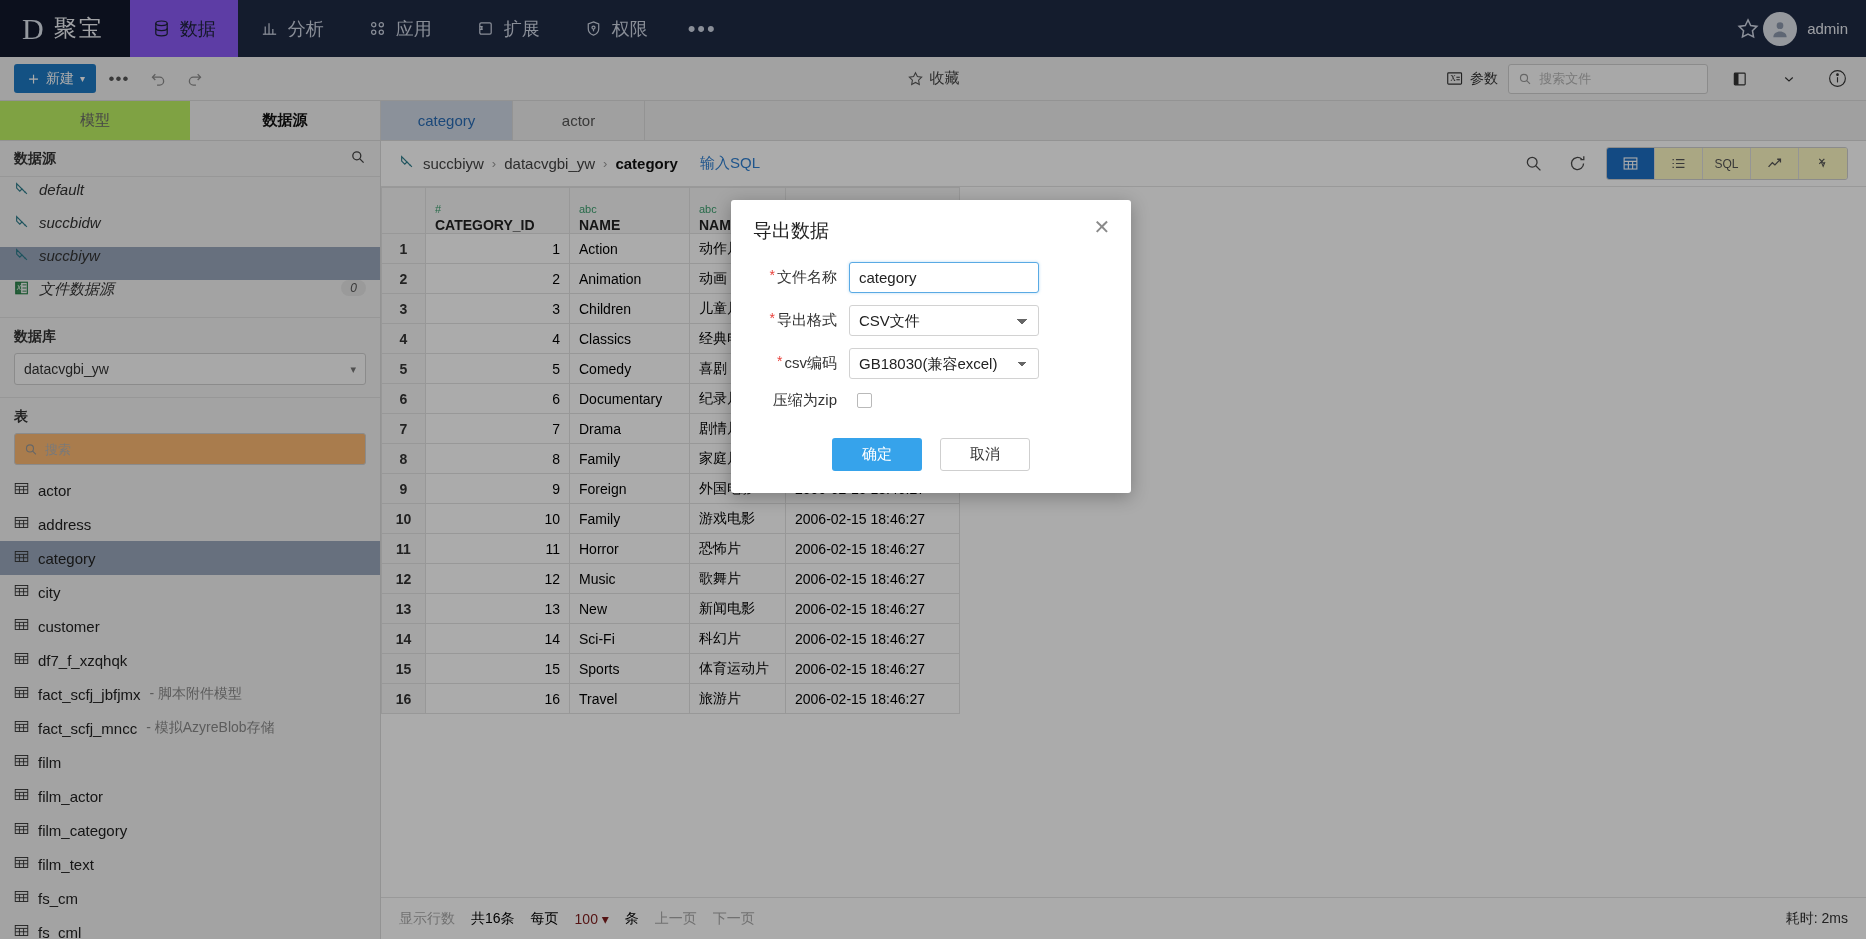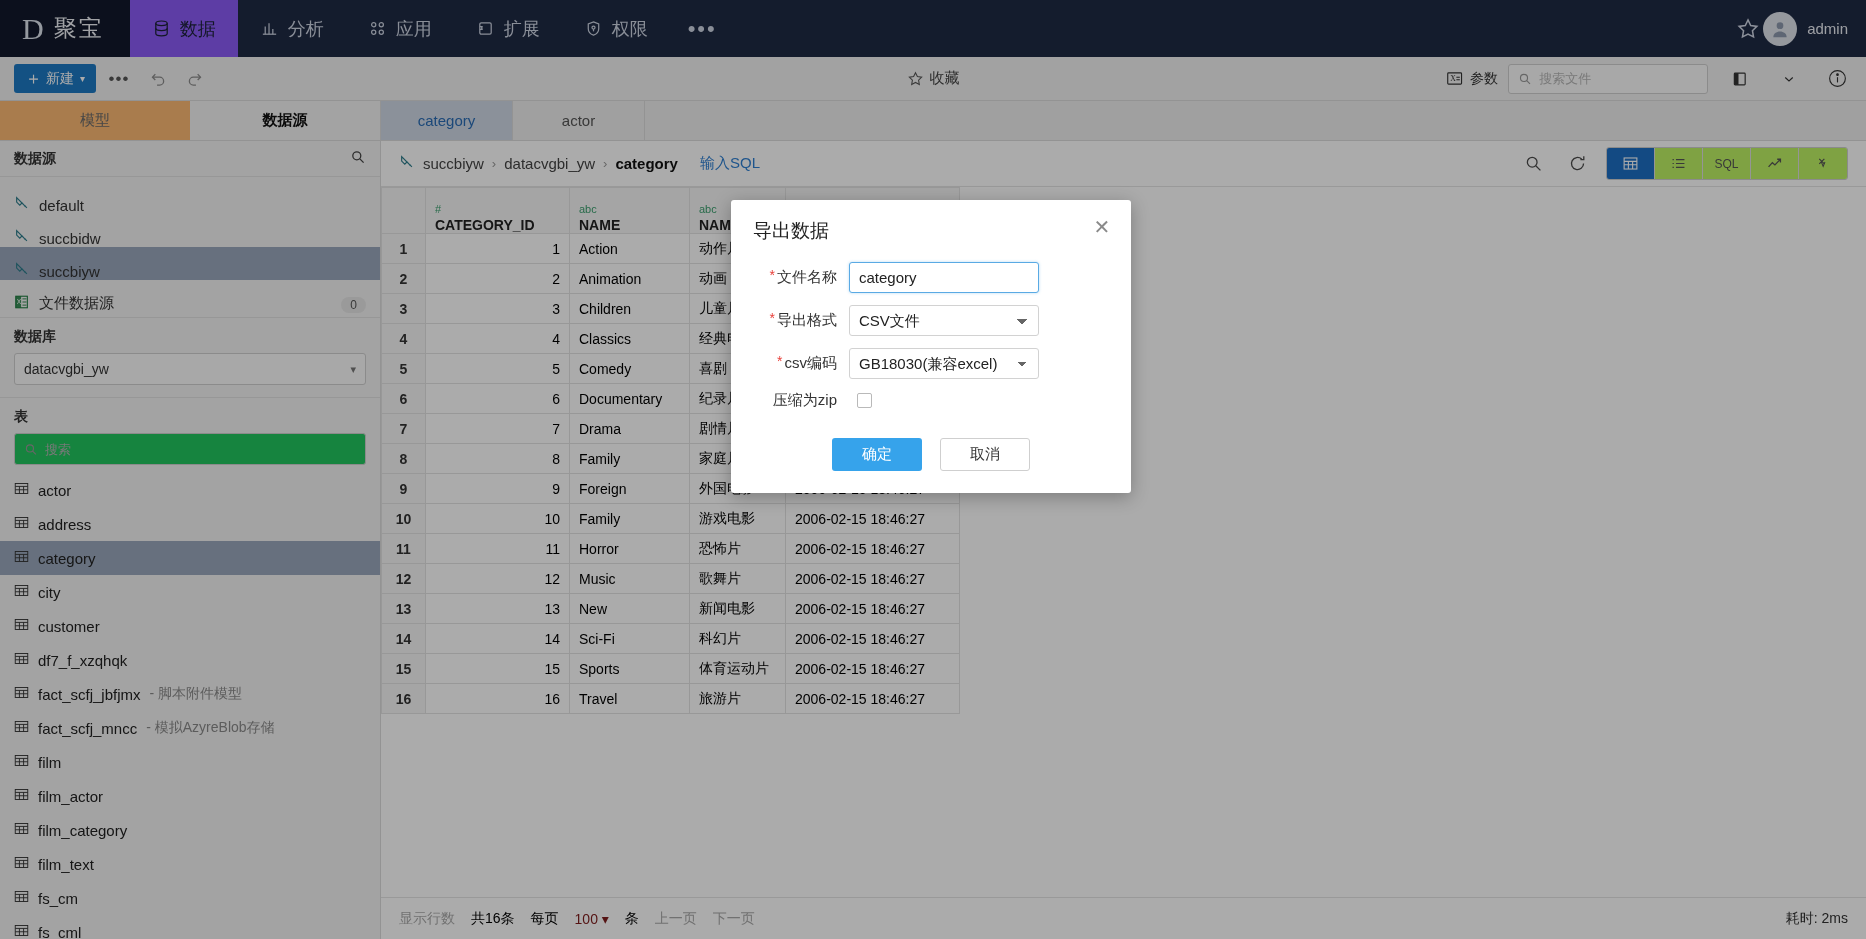--- a/index.html
+++ b/index.html
@@ -83,51 +83,51 @@
   .body-wrap { display: flex; height: calc(939px - 57px - 44px); }
 
   
   .sidebar {
     width: 381px; background: #f3f3f3; border-right: 1px solid #dcdcdc;
     display: flex; flex-direction: column; position: relative; overflow: hidden;
   }
   .side-tabs { display: flex; height: 40px; border-bottom: 1px solid #dcdcdc; }
   .side-tab {
     flex: 1; display: flex; align-items: center; justify-content: center;
-    font-size: 15px; cursor: pointer; color: #6a6a6a; background: #fdba74;
+    font-size: 15px; cursor: pointer; color: #6a6a6a; background: #bef264;
   }
   .side-tab.active { background: #f3f3f3; color: #111; font-weight: bold; }
   .side-sec-head {
     height: 36px; display: flex; align-items: center; padding: 0 14px;
     font-size: 14px; color: #333; border-bottom: 1px solid #e2e2e2; font-weight: bold;
   }
   .side-sec-head .sh-ico { margin-left: auto; cursor: pointer; }
   .ds-list { border-bottom: 1px solid #e2e2e2; padding: 4px 0; }
   .ds-item {
-    height: 33px; display: flex; align-items: flex-end; gap: 9px;
-    padding: 0 14px; font-size: 15px; color: #333; cursor: pointer;
+    height: 33px; display: flex; align-items: flex-start; gap: 9px;
+    padding: 0 14px; font-size: 15px; color: #333; cursor: pointer; font-style: italic;
   }
   .ds-item.active { background: #9aa8bd; }
   .ds-count {
     margin-left: auto; background: #e6e6e6; border-radius: 9px; font-size: 12px;
     color: #555; padding: 1px 9px;
   }
   .db-sec { padding: 10px 14px 4px; border-bottom: 1px solid #e2e2e2; }
   .db-label { font-size: 14px; color: #333; margin-bottom: 7px; font-weight: bold; }
   .db-select {
     width: 100%; height: 32px; border: 1px solid #cfcfcf; border-radius: 3px;
     background: #fbfbfb; display: flex; align-items: center; padding: 0 9px;
     font-size: 14px; color: #333; cursor: pointer; margin-bottom: 8px;
   }
   .db-select .chev { margin-left: auto; font-size: 11px; color: #777; }
   .tbl-sec { padding: 10px 14px 0; }
   .tbl-label { font-size: 14px; color: #333; margin-bottom: 7px; font-weight: bold; }
   .tbl-search {
     width: 100%; height: 32px; border: 1px solid #cfcfcf; border-radius: 3px;
-    background: #22c55e; display: flex; align-items: center; gap: 7px; padding: 0 9px; margin-bottom: 8px;
+    background: #fdba74; display: flex; align-items: center; gap: 7px; padding: 0 9px; margin-bottom: 8px;
   }
   .tbl-search input {
     border: none; outline: none; background: transparent; font-size: 13px; color: #444;
     width: 100%; font-family: inherit;
   }
   .tbl-search input::placeholder { color: #b5b5b5; }
   .tbl-list { overflow: hidden; flex: 1; }
   .tbl-item {
     height: 34px; display: flex; align-items: center; gap: 9px;
     padding: 0 14px; font-size: 15px; color: #222; cursor: pointer;
@@ -148,21 +148,21 @@
     border-bottom: 1px solid #e4e4e4; background: #fff;
   }
   .crumb { font-size: 15px; color: #444; cursor: pointer; }
   .crumb.cur { font-weight: bold; color: #111; }
   .crumb-sep { color: #999; font-size: 13px; }
   .crumb-sql { color: #2f7fd1; font-size: 15px; margin-left: 14px; cursor: pointer; }
   .crumb-right { margin-left: auto; display: flex; align-items: center; gap: 14px; }
   .vw-group { display: flex; border: 1px solid #cfcfcf; border-radius: 3px; overflow: hidden; }
   .vw-btn {
     width: 48px; height: 31px; display: flex; align-items: center; justify-content: center;
-    background: #bef264; border-right: 1px solid #dedede; cursor: pointer; color: #555; font-size: 12px;
+    background: #fef9c3; border-right: 1px solid #dedede; cursor: pointer; color: #555; font-size: 12px;
   }
   .vw-btn:last-child { border-right: none; }
   .vw-btn.active { background: #1d6fc4; color: #fff; }
   .ico-btn { width: 30px; height: 30px; display: flex; align-items: center; justify-content: center; cursor: pointer; color: #4b4b4b; }
 
   
   .grid-wrap { flex: 1; overflow: hidden; padding: 0; background: #fff; }
   table.grid { border-collapse: collapse; }
   table.grid th, table.grid td {
     border: 1px solid #e3e3e3; font-size: 14px; height: 30px; padding: 0 9px; white-space: nowrap;

